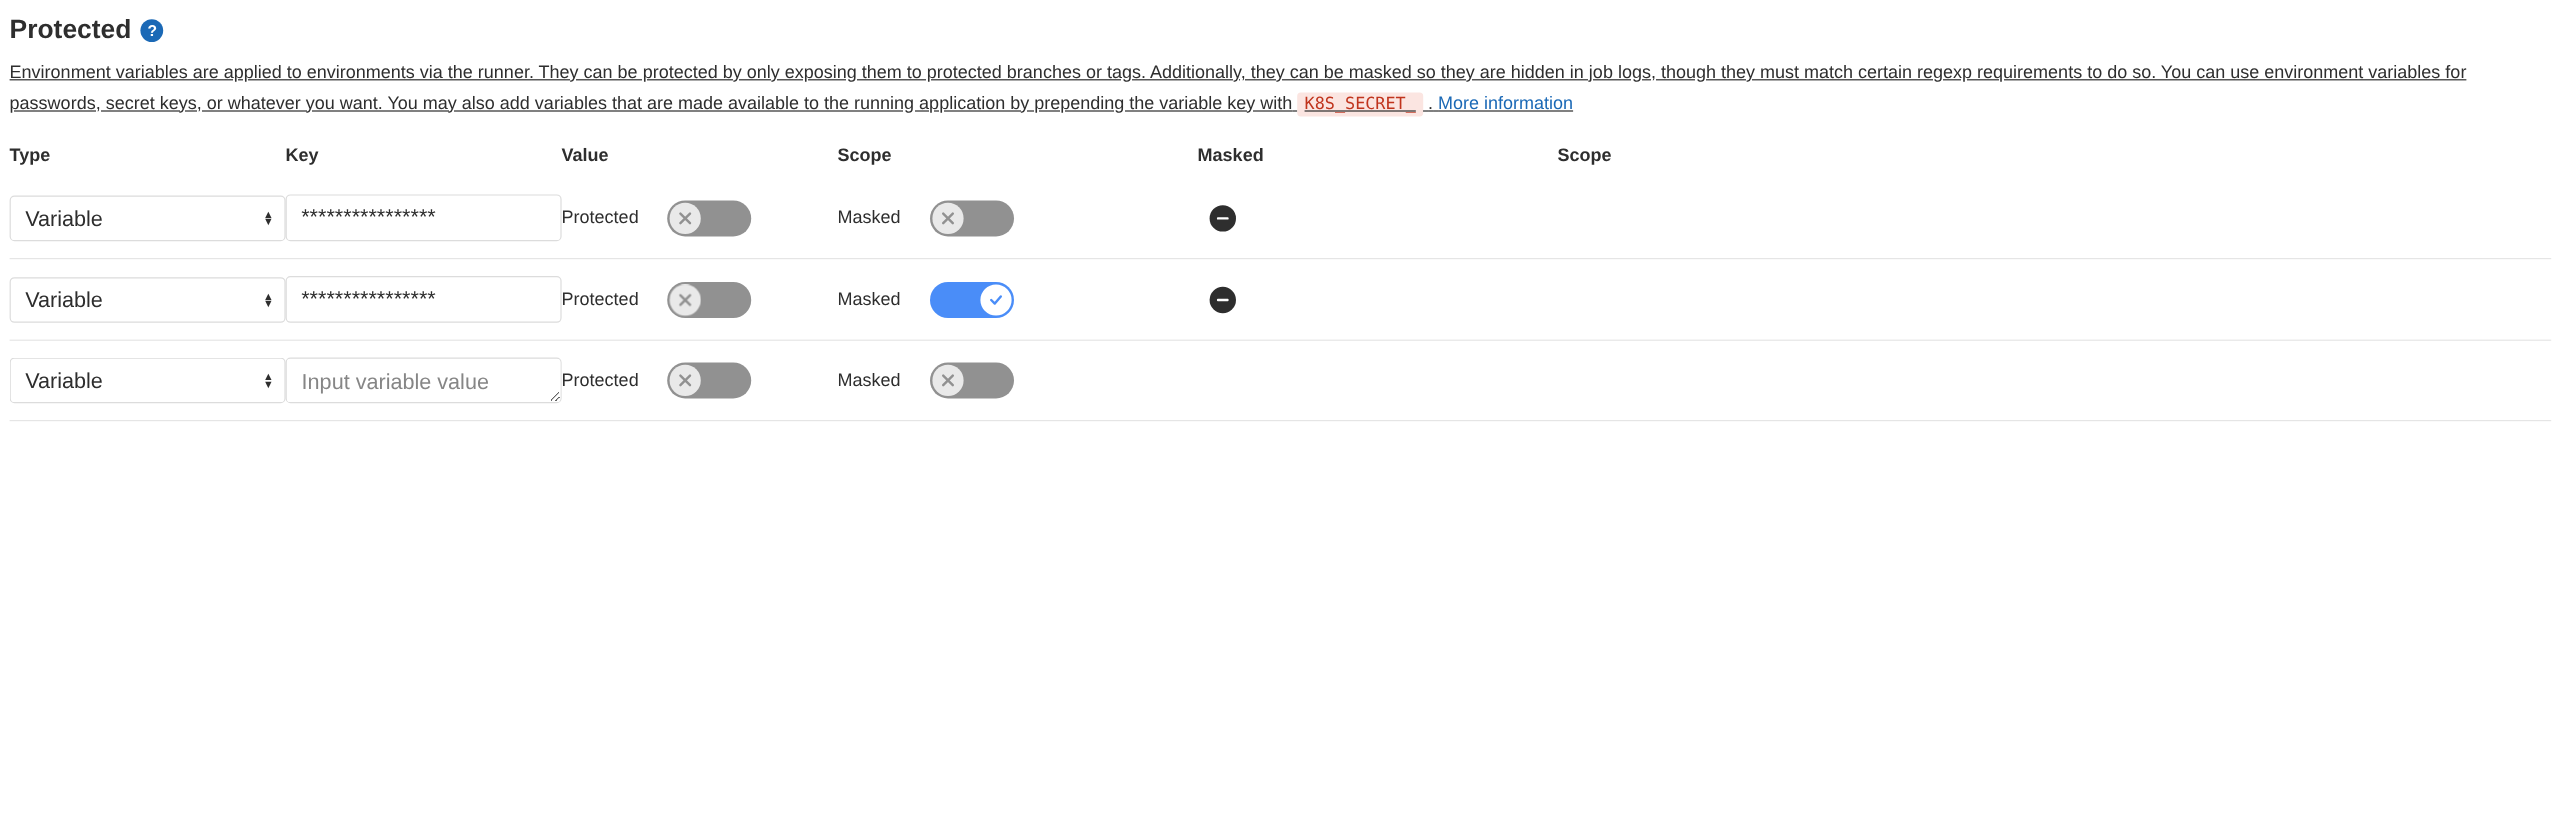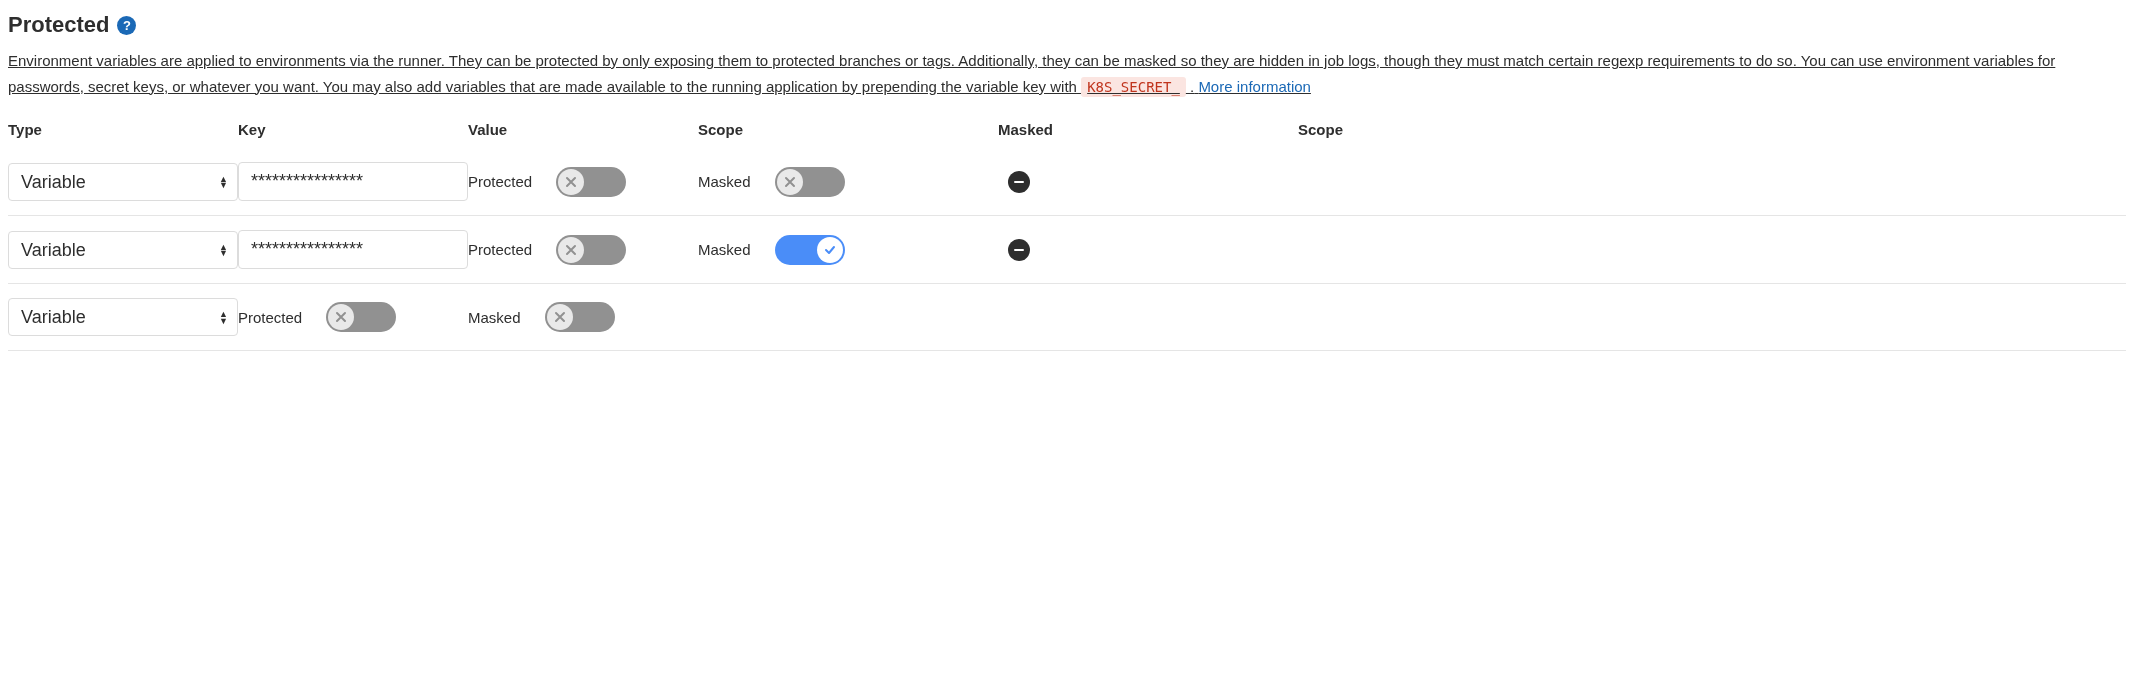--- a/index.html
+++ b/index.html
@@ -284,20 +284,21 @@
   <div class="vars-row">
     <div class="select-wrap">
       <select>
         <option>Variable</option>
       </select>
       <span class="chevrons">
         <span>▲</span>
           <span>▼</span>
       </span>
     </div>
+    <textarea class="textarea-input" placeholder="Input variable value" style=""></textarea>
     <div class="state-cell">
       <span class="state-label">Protected</span>
       <div class="toggle">
         <div class="knob">
           <svg viewBox="0 0 12 12">
               <path class="x-stroke" d="M2 2 L10 10 M10 2 L2 10" stroke-width="2" stroke-linecap="round" fill="none"></path>
             </svg>
         </div>
       </div>
     </div>

